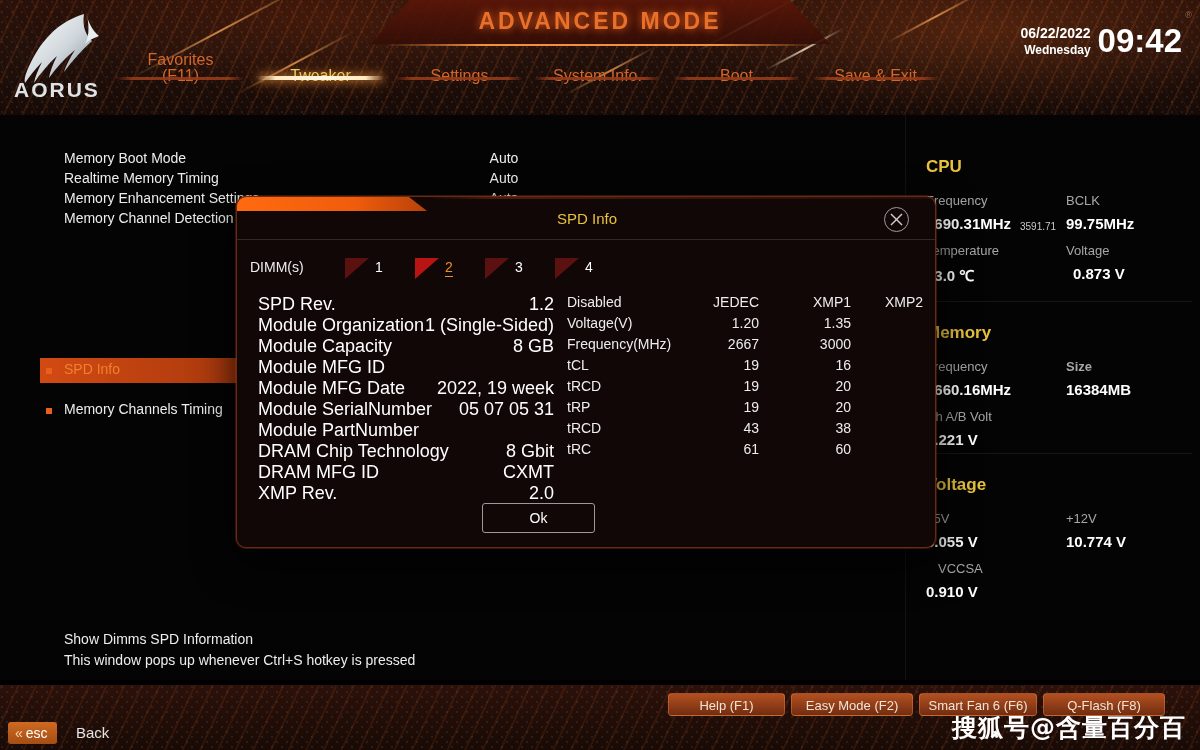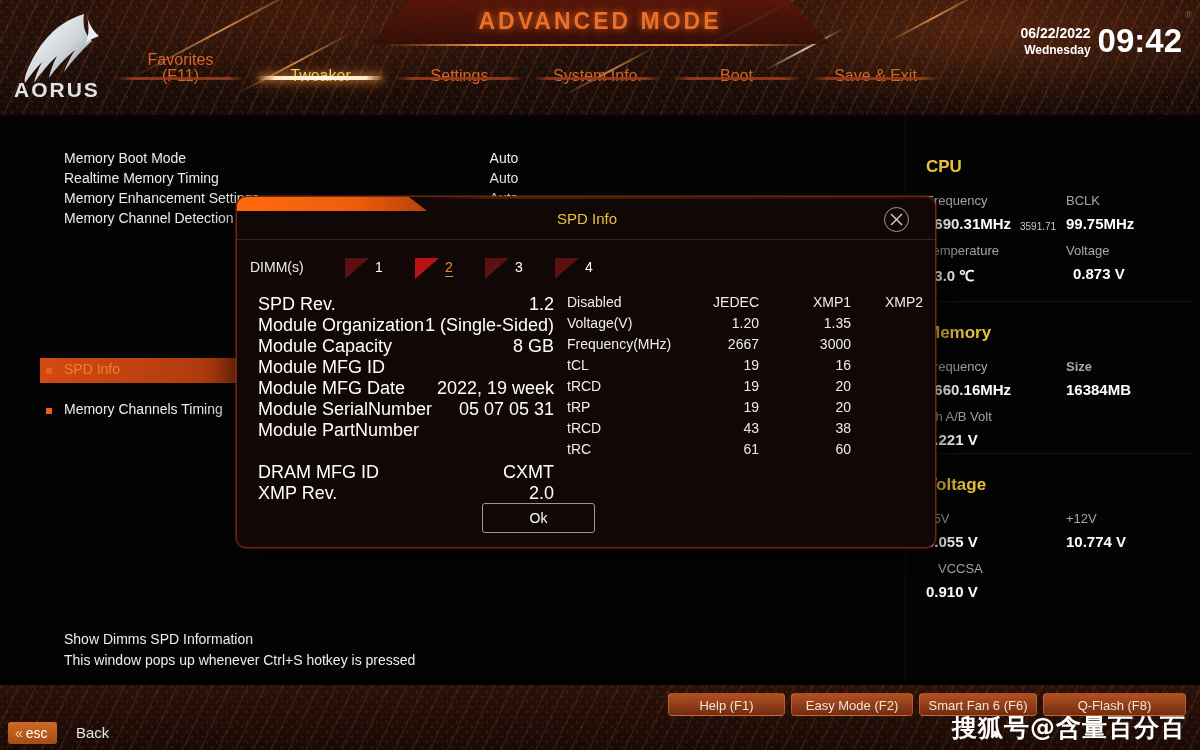--- a/index.html
+++ b/index.html
@@ -329,20 +329,24 @@
       <span class="v">2022, 19 week</span>
     </div>
     <div class="spd-row" style="top: 202px;">
       <span class="k">Module SerialNumber</span>
       <span class="v">05 07 05 31</span>
     </div>
     <div class="spd-row" style="top: 223px;">
       <span class="k">Module PartNumber</span>
       <span class="v"></span>
     </div>
+    <div class="spd-row" style="top: 244px;">
+      <span class="k">DRAM Chip Technology</span>
+      <span class="v">8 Gbit</span>
+    </div>
     <div class="spd-row" style="top: 265px;">
       <span class="k">DRAM MFG ID</span>
       <span class="v">CXMT</span>
     </div>
     <div class="spd-row" style="top: 286px;">
       <span class="k">XMP Rev.</span>
       <span class="v">2.0</span>
     </div>
     <div class="prof-row" style="top: 97px;">
       <span class="k">Disabled</span>
@@ -402,14 +406,14 @@
 <div id="footer">
   <div id="footer-hex"></div>
   <div id="esc-wrap">
     <div id="esc-badge"><span class="chev">«</span><span>esc</span></div>
     <div id="esc-back">Back</div>
   </div>
   <div id="watermark">搜狐号@含量百分百</div>
 <div class="fkey" style="left: 668px; width: 117px;">Help (F1)</div>
     <div class="fkey" style="left: 791px; width: 122px;">Easy Mode (F2)</div>
     <div class="fkey" style="left: 919px; width: 118px;">Smart Fan 6 (F6)</div>
-    <div class="fkey" style="left: 1043px; width: 143px;">Q-Flash (F8)</div>
+    <div class="fkey" style="left: 1043px; width: 122px;">Q-Flash (F8)</div>
   </div>
 
 </body></html>

